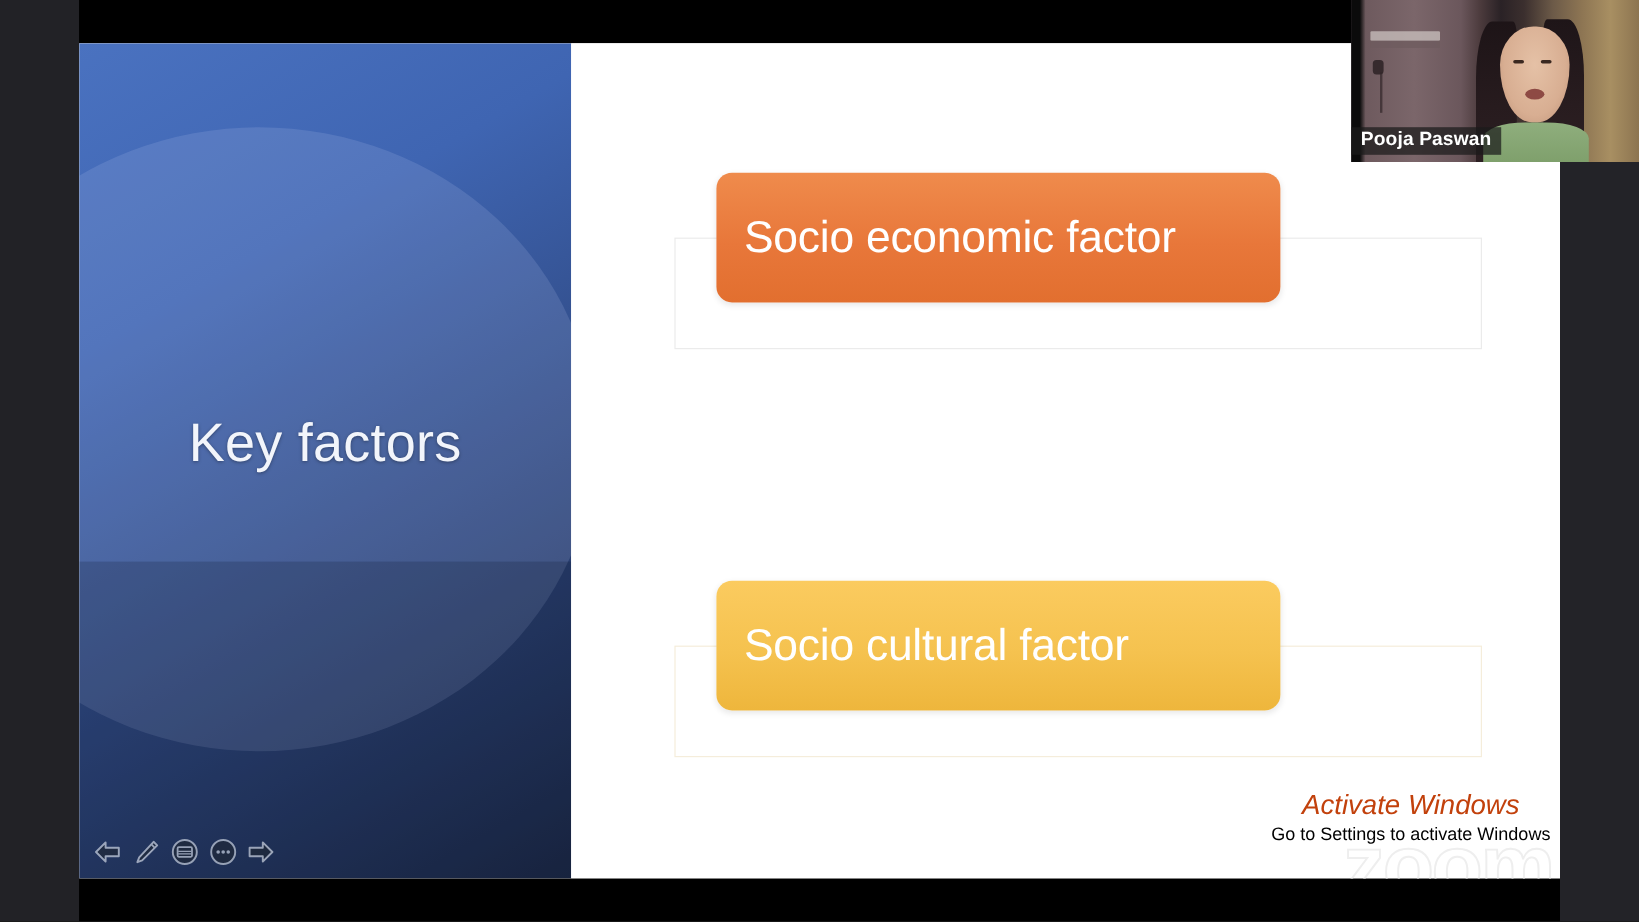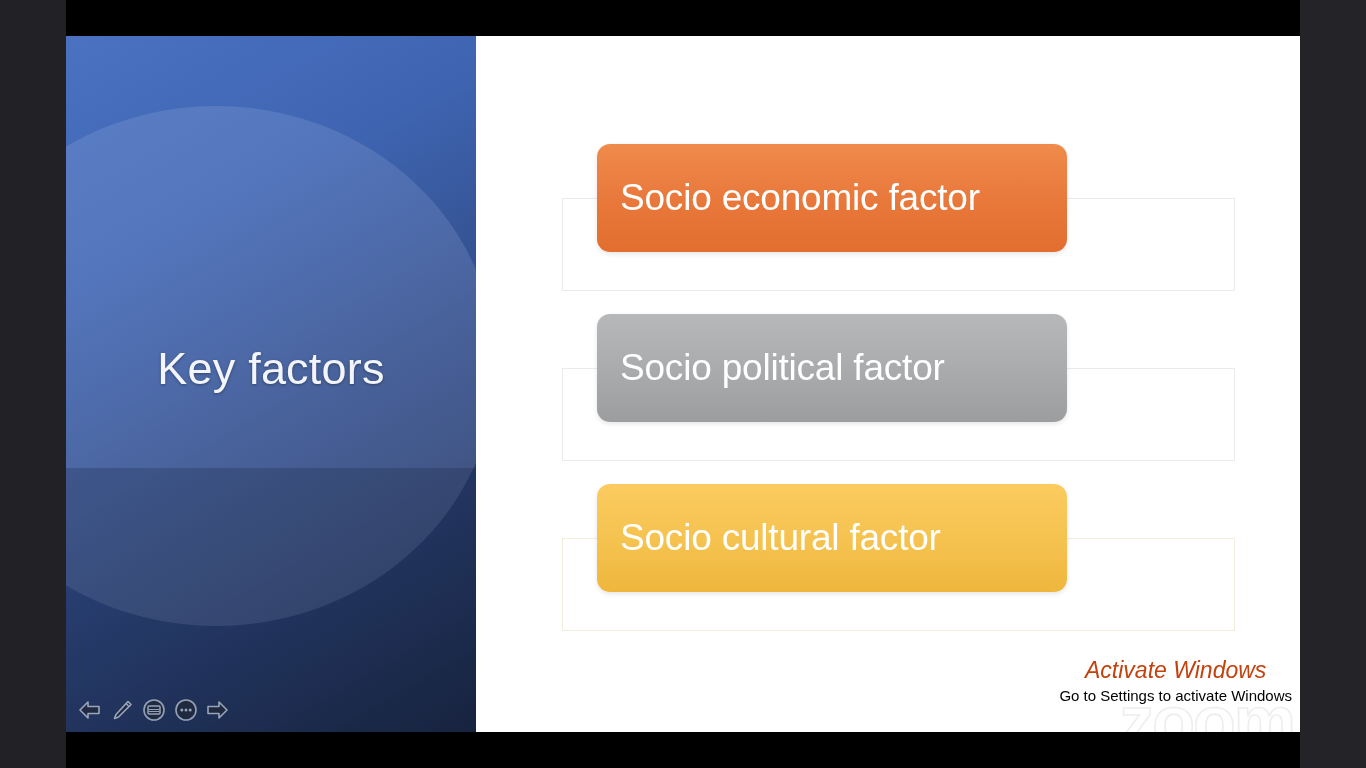--- a/index.html
+++ b/index.html
@@ -260,24 +260,20 @@
       <div class="title-text">Key factors</div>
     </div>
 
     <div class="content-panel">
 
       <div class="factor-row r0">
         <div class="factor-frame"></div>
         <div class="factor-pill pill-orange">Socio economic factor</div>
       </div>
 
-      <div class="factor-row r1">
-        <div class="factor-frame"></div>
-        <div class="factor-pill pill-gray">Socio political factor</div>
-      </div>
 
       <div class="factor-row r2">
         <div class="factor-frame tint-amber"></div>
         <div class="factor-pill pill-amber">Socio cultural factor</div>
       </div>
 
       <div class="zoom-watermark">zoom</div>
 
       <div class="activate-watermark">
         <div class="aw-title">Activate Windows</div>
@@ -331,14 +327,29 @@
           <svg width="24" height="20" viewBox="0 0 24 20">
             <path d="M13 2 L21 10 L13 18 L13 13.5 L2 13.5 L2 6.5 L13 6.5 Z" fill="#1f2733" stroke="#e6ecf5" stroke-width="1.6" stroke-linejoin="round"></path>
           </svg>
         </span>
       </div>
 
     </div>
 
   </div>
 
+  <div class="video-tile">
+    <div class="vt-bg"></div>
+    <div class="vt-shelf"></div>
+    <div class="vt-shelf2"></div>
+    <div class="vt-knob"></div>
+    <div class="vt-cord"></div>
+    <div class="vt-hair-l"></div>
+    <div class="vt-hair-r"></div>
+    <div class="vt-face"></div>
+    <div class="vt-eye l"></div>
+    <div class="vt-eye r"></div>
+    <div class="vt-mouth"></div>
+    <div class="vt-shirt"></div>
+    <div class="vt-name">Pooja Paswan</div>
+  </div>
 
 </div>
 
 </body></html>

